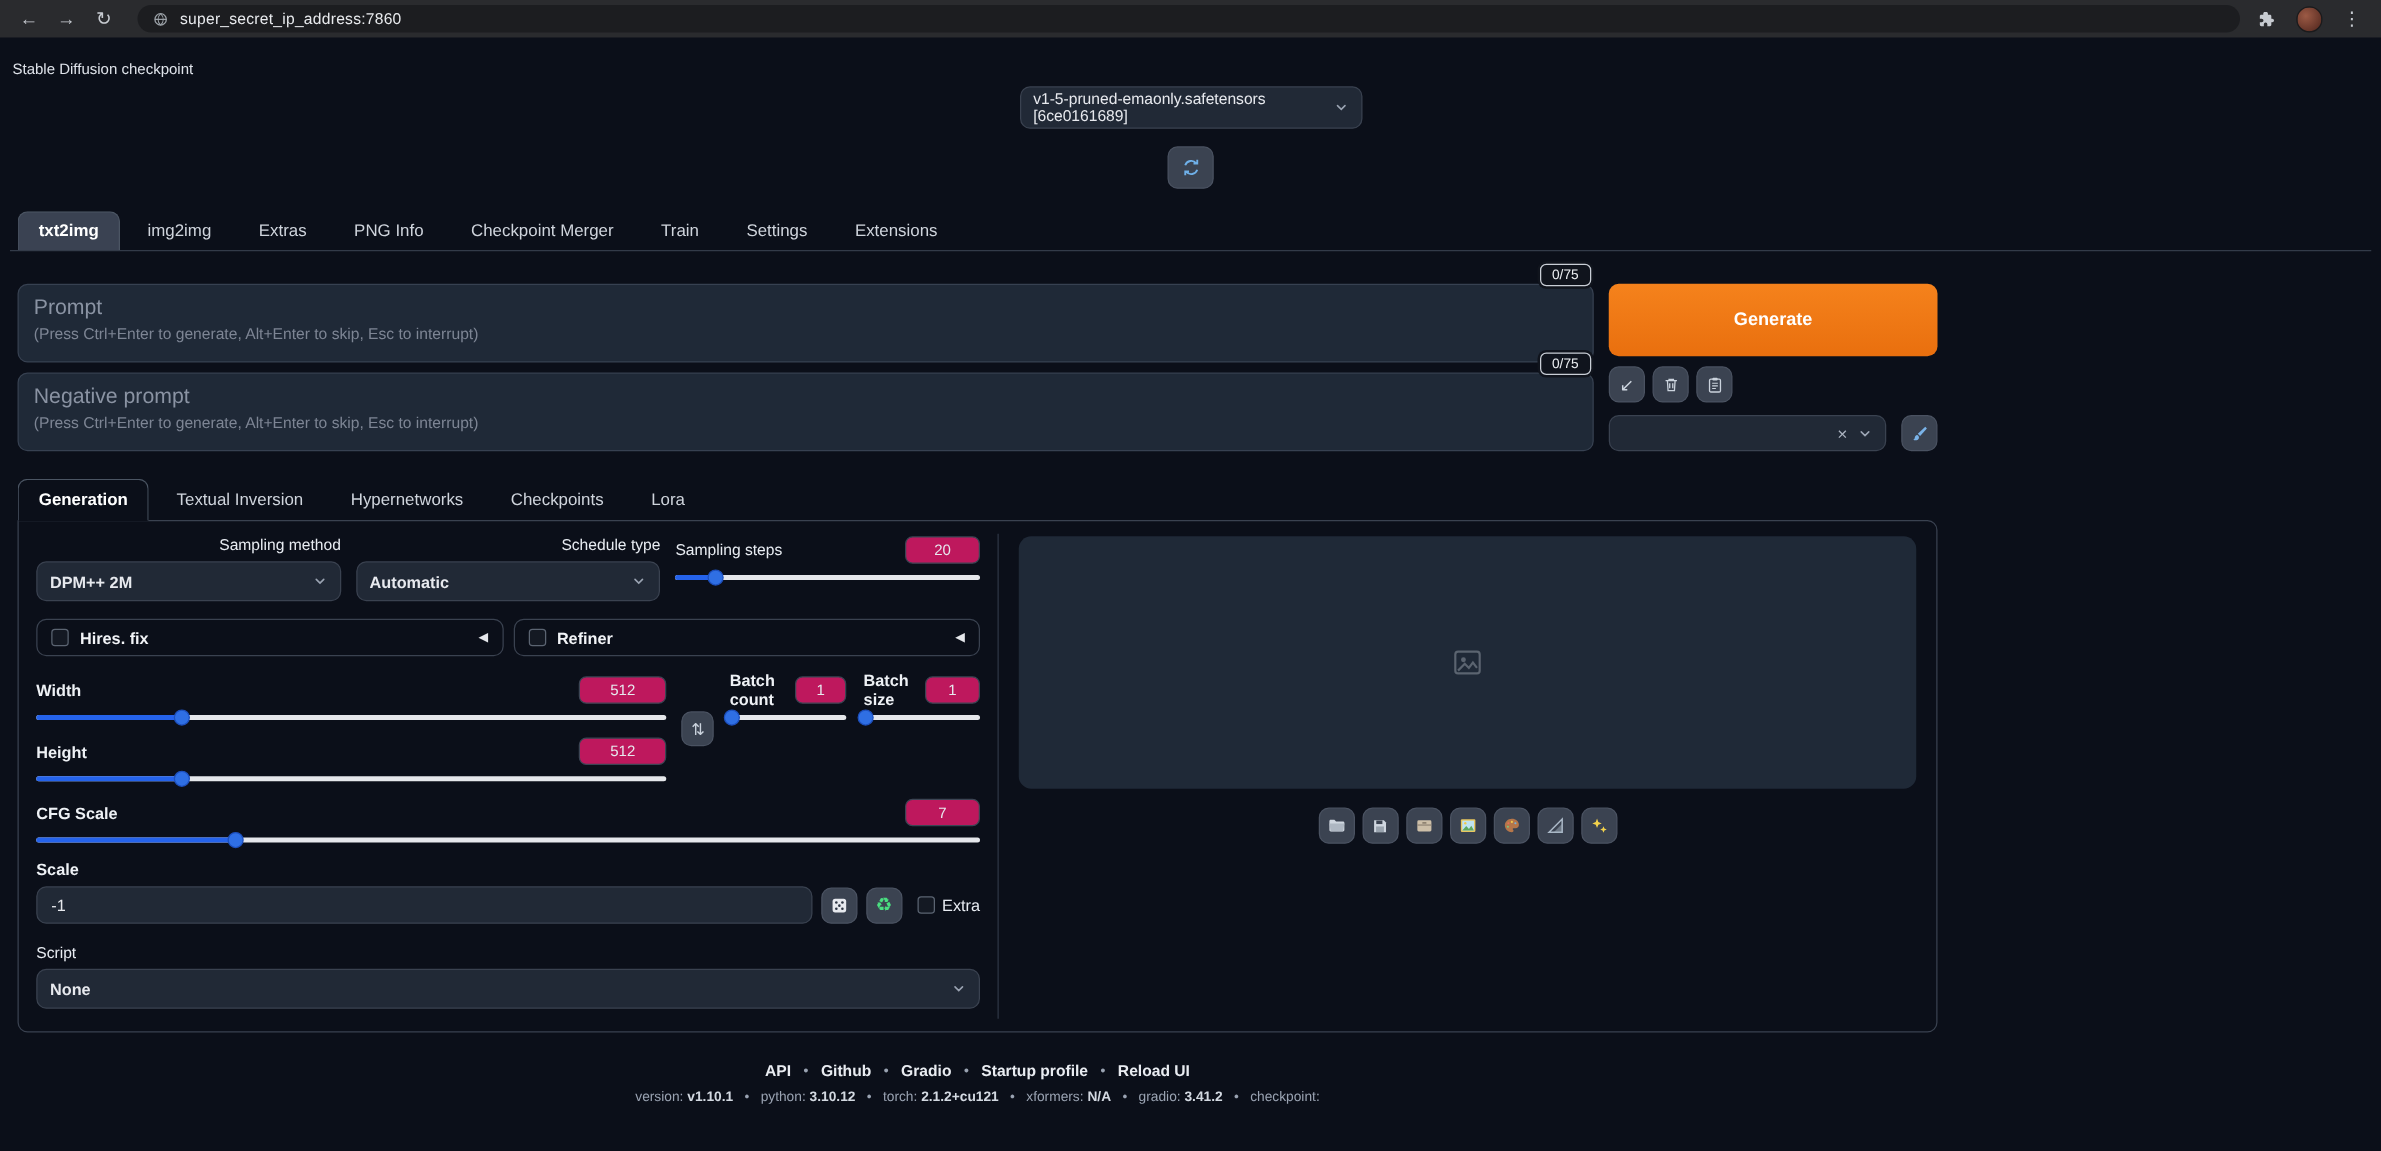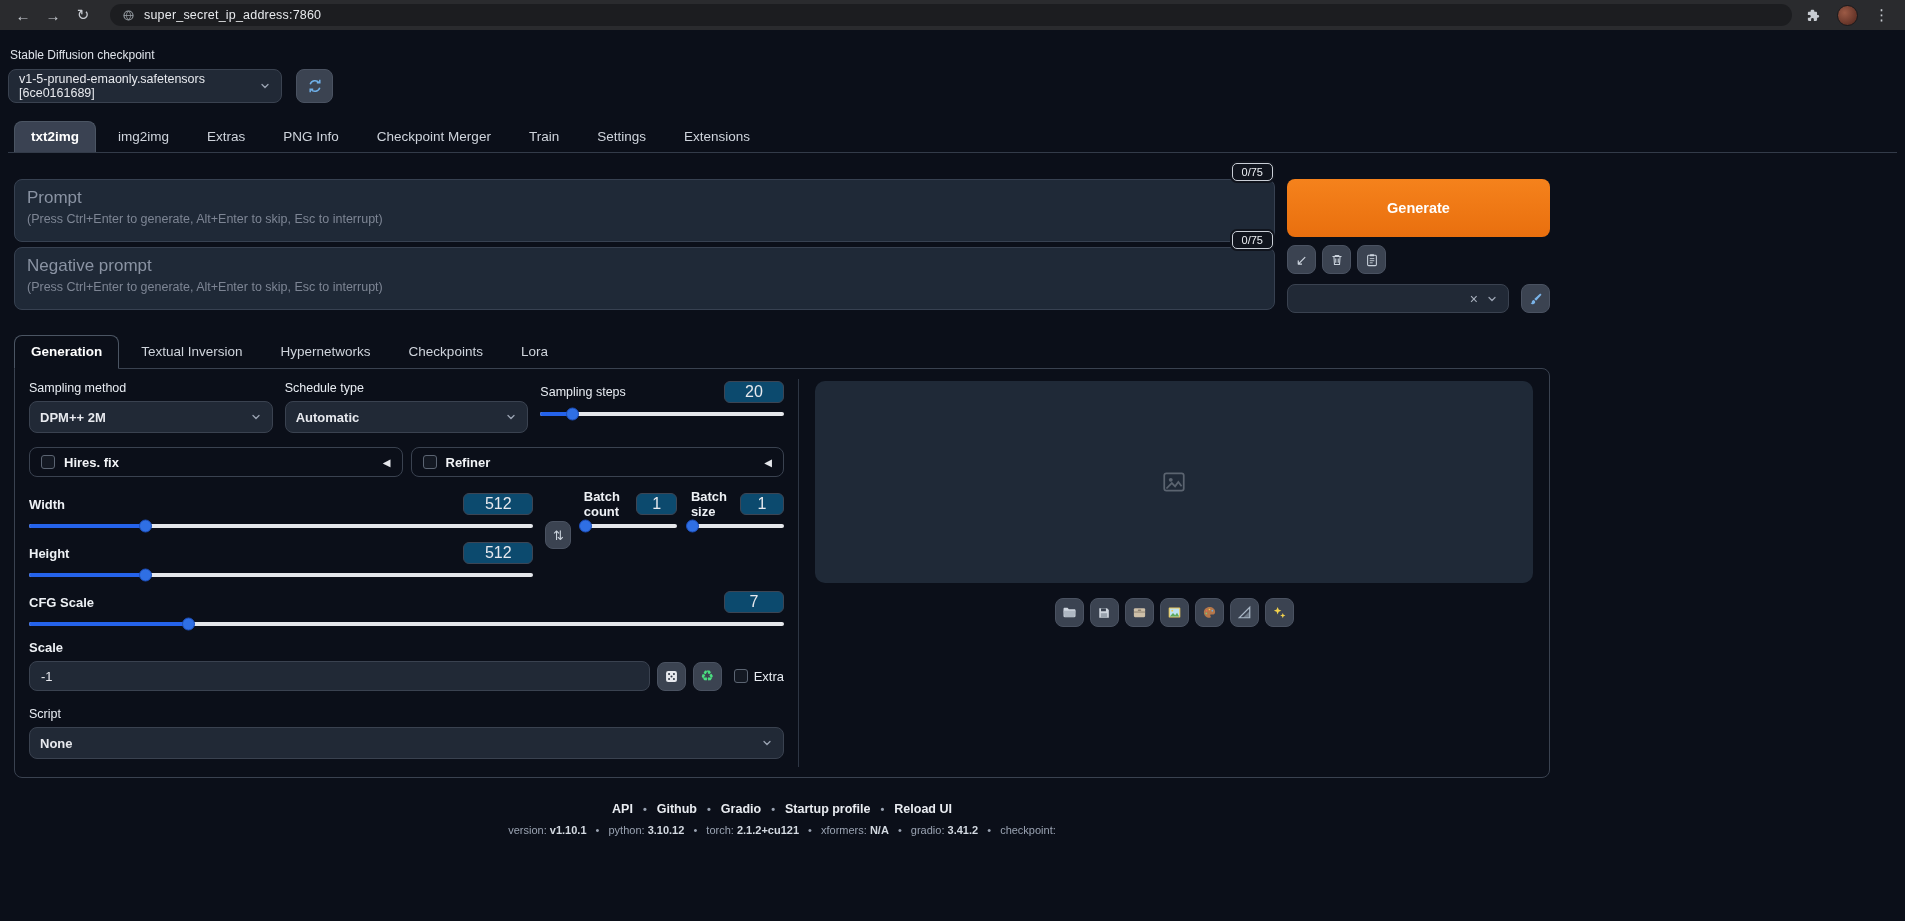--- a/index.html
+++ b/index.html
@@ -11,36 +11,36 @@
   .browser-bar { height:30px; background:#2a2b2e; display:flex; align-items:center; padding:0 10px; gap:4px; }
   .nav-btn { width:26px; height:26px; border:none; background:transparent; color:#c7cbd1; font-size:15px; display:flex; align-items:center; justify-content:center; border-radius:50%; cursor:pointer; }
   .url-pill { flex:1; height:22px; background:#1c1d20; border-radius:12px; display:flex; align-items:center; gap:9px; padding:0 12px; margin:0 10px; color:#9aa0a6; }
   .url-text { color:#e8eaed; font-size:12.5px; letter-spacing:.2px; }
   .chrome-right { display:flex; align-items:center; gap:16px; padding-right:6px; color:#c7cbd1; }
   .avatar { width:21px; height:21px; border-radius:50%; background:radial-gradient(circle at 35% 35%, #9c5a45, #4d241c); border:1px solid #1a1a1c; }
 
   
   .page { padding:18px 8px 0 8px; }
   .ckpt-label { font-size:12px; color:#dfe3ea; margin-left:2px; }
-  .ckpt-row { display:flex; gap:14px; margin-top:7px; align-items:center; }
+  .ckpt-row { display:flex; gap:14px; margin-top:7px; align-items:center;flex-direction:column; }
   .select { background:#212936; border:1px solid #3a4250; border-radius:8px; height:34px; display:flex; align-items:center; justify-content:space-between; gap:8px; padding:0 10px; color:#e7e9ee; cursor:pointer; }
   .ckpt-select { width:274px; font-size:12.5px; }
   .icon-btn { background:#3b4351; border:1px solid #4a5261; border-radius:8px; display:flex; align-items:center; justify-content:center; cursor:pointer; color:#cbd3dd; }
   .ckpt-refresh { width:37px; height:34px; color:#6fb0e8; }
 
   
   .main-tabs { display:flex; gap:6px; margin-top:18px; border-bottom:1px solid #333b49; padding:0 6px; align-items:flex-end; }
   .tab { padding:7px 16px 8px; font-size:13.5px; color:#cfd4dc; cursor:pointer; white-space:nowrap; }
   .tab.active { background:#3a4252; border:1px solid #4b5563; border-bottom:none; border-radius:8px 8px 0 0; color:#ffffff; font-weight:700; }
 
   .content { width:1536px; margin-left:6px; }
 
   
   .top-row { display:flex; gap:12px; margin-top:26px; }
-  .prompts-col { flex:1; display:flex; flex-direction:column; gap:5px; }
+  .prompts-col { flex:1; display:flex; flex-direction:column; gap:5px;justify-content:space-between; }
   .prompt-box { position:relative; }
   .counter-badge { position:absolute; top:-16px; right:2px; background:#10141d; border:1px solid #c9ced6; border-radius:5px; color:#eceff3; font-size:11px; padding:2px 9px; z-index:2; cursor:pointer; box-shadow:0 0 0 2px #10141d; }
   .textarea { background:#1f2937; border:1px solid #374151; border-radius:8px; height:63px; padding:8px 12px; cursor:text; }
   .ph-title { color:#8a93a3; font-size:17px; }
   .ph-hint { color:#7d8594; font-size:12.5px; margin-top:4px; }
 
   .actions-col { width:263px; display:flex; flex-direction:column; }
   .generate-btn { height:58px; border:none; border-radius:8px; background:linear-gradient(#f5821c,#e96f0e); color:#ffffff; font-family:"Liberation Sans",sans-serif; font-size:14.5px; font-weight:600; cursor:pointer; }
   .mini-row { display:flex; gap:6px; margin-top:8px; }
   .mini-btn { width:29px; height:29px; font-size:14px; }
@@ -52,27 +52,27 @@
   
   .gen-tabs { display:flex; gap:6px; margin-top:22px; align-items:flex-end; }
   .gen-tab { padding:8px 16px 9px; font-size:13.5px; color:#cfd4dc; cursor:pointer; }
   .gen-tab.active { border:1px solid #4b5563; border-bottom:1px solid #0b0f19; border-radius:8px 8px 0 0; color:#fff; font-weight:700; margin-bottom:-1px; z-index:1; background:#0b0f19; }
   .gen-panel { border:1px solid #3a4250; border-radius:0 8px 8px 8px; display:flex; min-height:360px; }
   .controls-col { width:783px; padding:12px 14px 18px; }
   .divider { width:1px; background:#2e3644; margin:10px 0; }
   .gallery-col { flex:1; padding:12px 16px; }
 
   .field-label { font-size:12.5px; color:#e8ecf2; }
-  .row3 { display:flex; gap:12px; }
+  .row3 { display:flex; gap:12px;text-align:right; }
   .row3 > div { flex:1; }
   .fld .select { height:32px; margin-top:6px; font-size:13px; }
 
   .sf-head { display:flex; justify-content:space-between; align-items:center; height:22px; }
   .sf-label { font-size:13px; font-weight:600; color:#eef1f5; }
-  .num-input { width:60px; height:22px; background:#0c4a6e; border:1px solid #3c4554; border-radius:6px; display:flex; align-items:center; justify-content:center; font-size:16px; color:#e7e9ee; cursor:text; }
+  .num-input { width:60px; height:22px; background:#be185d; border:1px solid #3c4554; border-radius:6px; display:flex; align-items:center; justify-content:center; font-size:12px; color:#e7e9ee; cursor:text; }
   .sf-track { height:4px; background:#e5e7eb; border-radius:2px; margin-top:9px; position:relative; cursor:pointer; }
   .sf-fill { height:4px; background:#2563eb; border-radius:2px; position:relative; }
   .sf-thumb { position:absolute; right:-7px; top:50%; transform:translateY(-50%); width:13px; height:13px; border-radius:50%; background:#2f6fe4; border:1px solid #1d4fbc; cursor:grab; }
 
   .acc-row { display:flex; gap:8px; margin-top:14px; }
   .accordion { flex:1; border:1px solid #3a4250; border-radius:8px; height:30px; display:flex; align-items:center; gap:9px; padding:0 11px; cursor:pointer; }
   .acc-title { font-size:13px; font-weight:700; color:#f2f4f7; }
   .acc-arrow { margin-left:auto; font-size:10px; color:#e5e7eb; }
 
   .checkbox { width:14px; height:14px; border:1.5px solid #5b6472; border-radius:3px; background:#141923; cursor:pointer; flex:none; }

